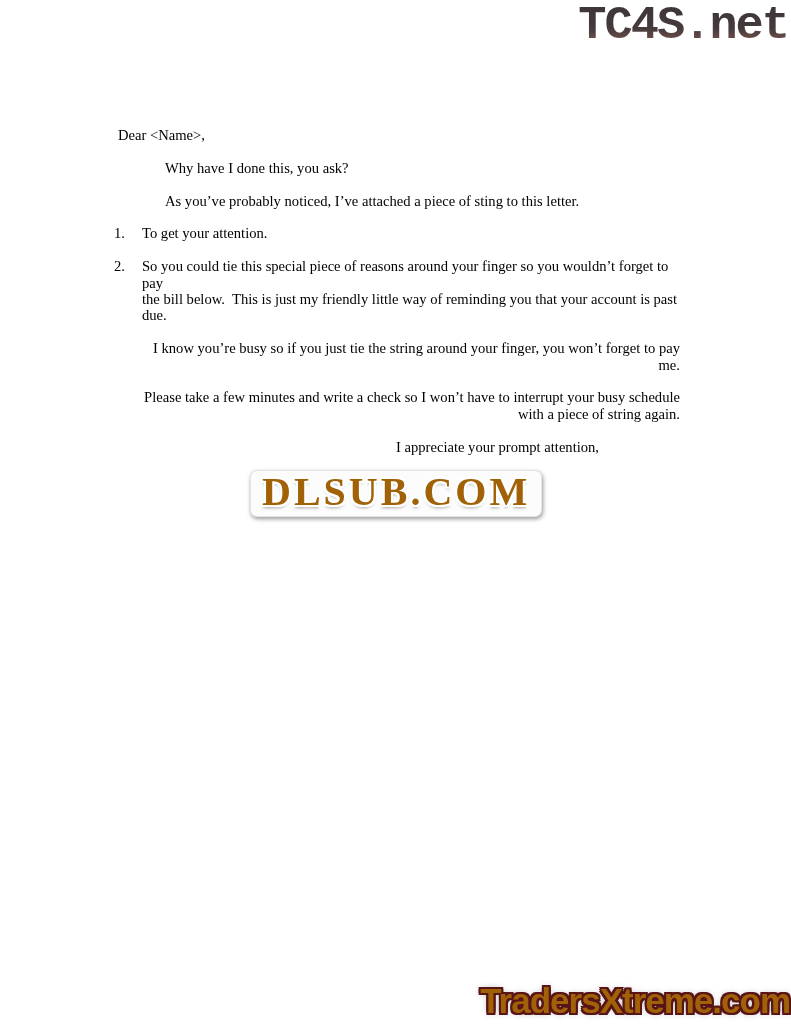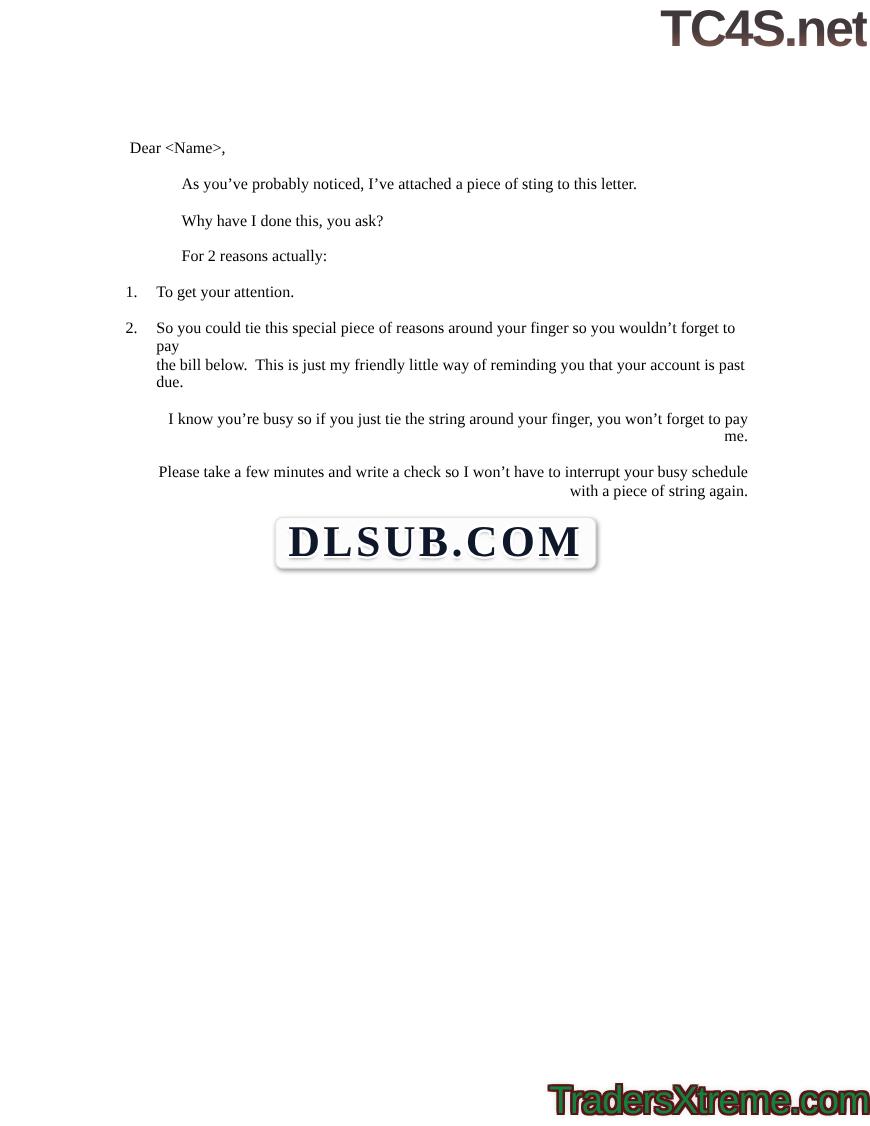--- a/index.html
+++ b/index.html
@@ -9,21 +9,21 @@
     width:791px; height:1024px;
     background:#ffffff;
     overflow:hidden;
     font-family:"Liberation Serif", serif;
     color:#000000;
   }
 
   
   .tc4s {
     position:absolute; top:2px; right:3px;
-    font-family:Liberation Sans, sans-serif;
+    font-family:Liberation Mono, monospace;
     font-weight:bold;
     font-size:47px;
     letter-spacing:-2px;
     line-height:48px;
     color:#443b3e;
   }
   @supports ((-webkit-background-clip:text) or (background-clip:text)) {
     .tc4s {
       background:linear-gradient(#3c3538 0%, #453a3c 55%, #8e6053 100%);
       -webkit-background-clip:text; background-clip:text;
@@ -55,81 +55,81 @@
     border-radius:6px;
     padding:1px 11px 4px 11px;
     box-shadow:0 0 0 1px #e3e3e3, 1px 2px 4px 1px rgba(110,110,110,0.7);
   }
   .dlsub-text {
     font-family:"Liberation Serif", serif;
     font-weight:bold;
     font-size:40px;
     line-height:40px;
     letter-spacing:3px;
-    color:#0f172a;
+    color:#a16207;
     text-shadow:
       -2px -2px 0 #ffffff, 2px -2px 0 #ffffff,
       -2px  2px 0 #ffffff, 2px  2px 0 #ffffff,
       -2px  0   0 #ffffff, 2px  0   0 #ffffff,
        0   -2px 0 #ffffff, 0    2px 0 #ffffff,
        0    3px 3px rgba(90,90,90,0.55);
   }
 
   
   .traders {
     position:absolute; right:1px; bottom:3px;
     font-family:"Liberation Sans", sans-serif;
-    font-weight:normal;
+    font-weight:bold;
     font-size:35px;
     line-height:40px;
     letter-spacing:-1px;
-    color:#15803d;
+    color:#a16207;
     text-shadow:
       -2px -2px 0 #581417, 2px -2px 0 #581417,
       -2px  2px 0 #581417, 2px  2px 0 #581417,
       -2px  0   0 #581417, 2px  0   0 #581417,
        0   -2px 0 #581417, 0    2px 0 #581417,
        0    0   7px rgba(150,150,150,0.9);
   }
 </style>
 </head>
 <body>
 
 <div class="page">
 
   <div class="tc4s">TC4S.net</div>
 
   <div class="letter">
 
     <p>Dear &lt;Name&gt;,</p>
 
+    <p class="indent1">Why have I done this, you ask?</p>
+
     <p class="indent1">As you’ve probably noticed, I’ve attached a piece of sting to this letter.</p>
 
-    <p class="indent1">Why have I done this, you ask?</p>
-
-    <p class="indent1">For 2 reasons actually:</p>
 
     <div class="li">
       <span class="num">1.</span>
       <span class="litext">To get your attention.</span>
     </div>
 
     <div class="li">
       <span class="num">2.</span>
       <span class="litext">So you could tie this special piece of reasons around your finger so you wouldn’t forget to pay
 the bill below.  This is just my friendly little way of reminding you that your account is past
 due.</span>
     </div>
 
     <p class="indent2">I know you’re busy so if you just tie the string around your finger, you won’t forget to pay
 me.</p>
 
     <p class="indent2">Please take a few minutes and write a check so I won’t have to interrupt your busy schedule
 with a piece of string again.</p>
 
+    <p class="closing">I appreciate your prompt attention,</p>
 
     <div class="logo-row">
       <span class="dlsub-wrap"><span class="dlsub-text">DLSUB.COM</span></span>
     </div>
 
 
   </div>
 
   <div class="traders">TradersXtreme.com</div>
 

